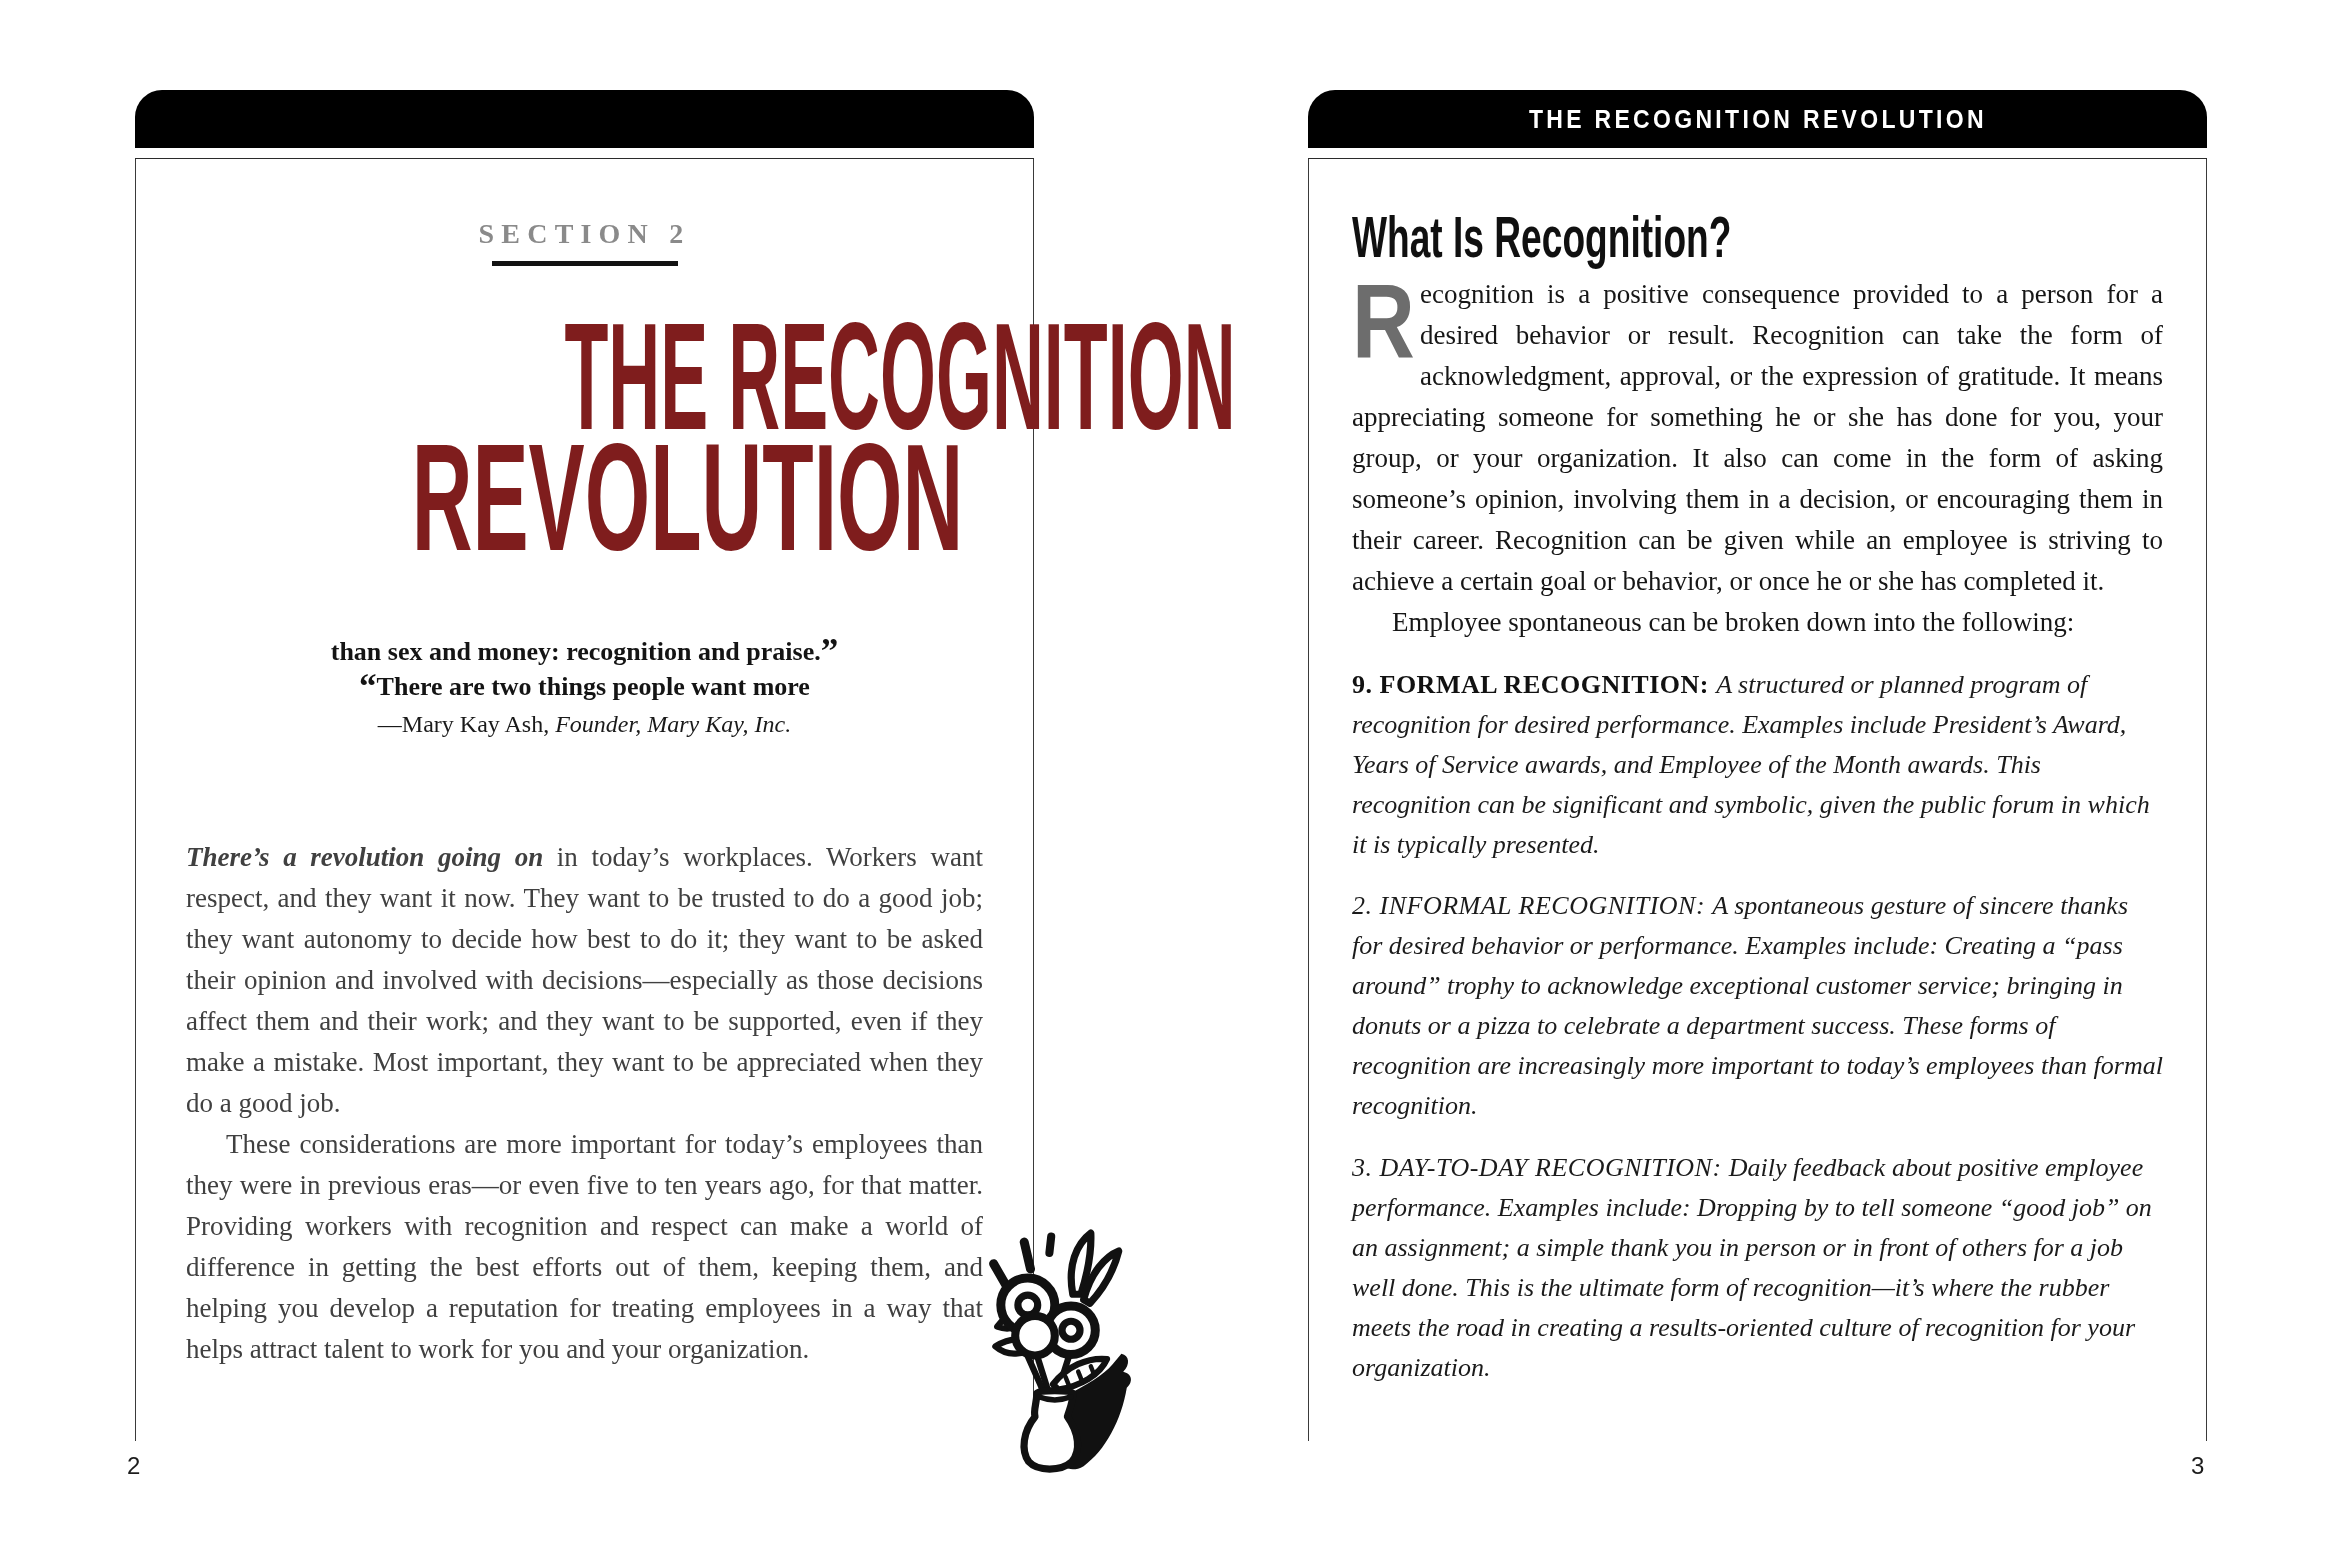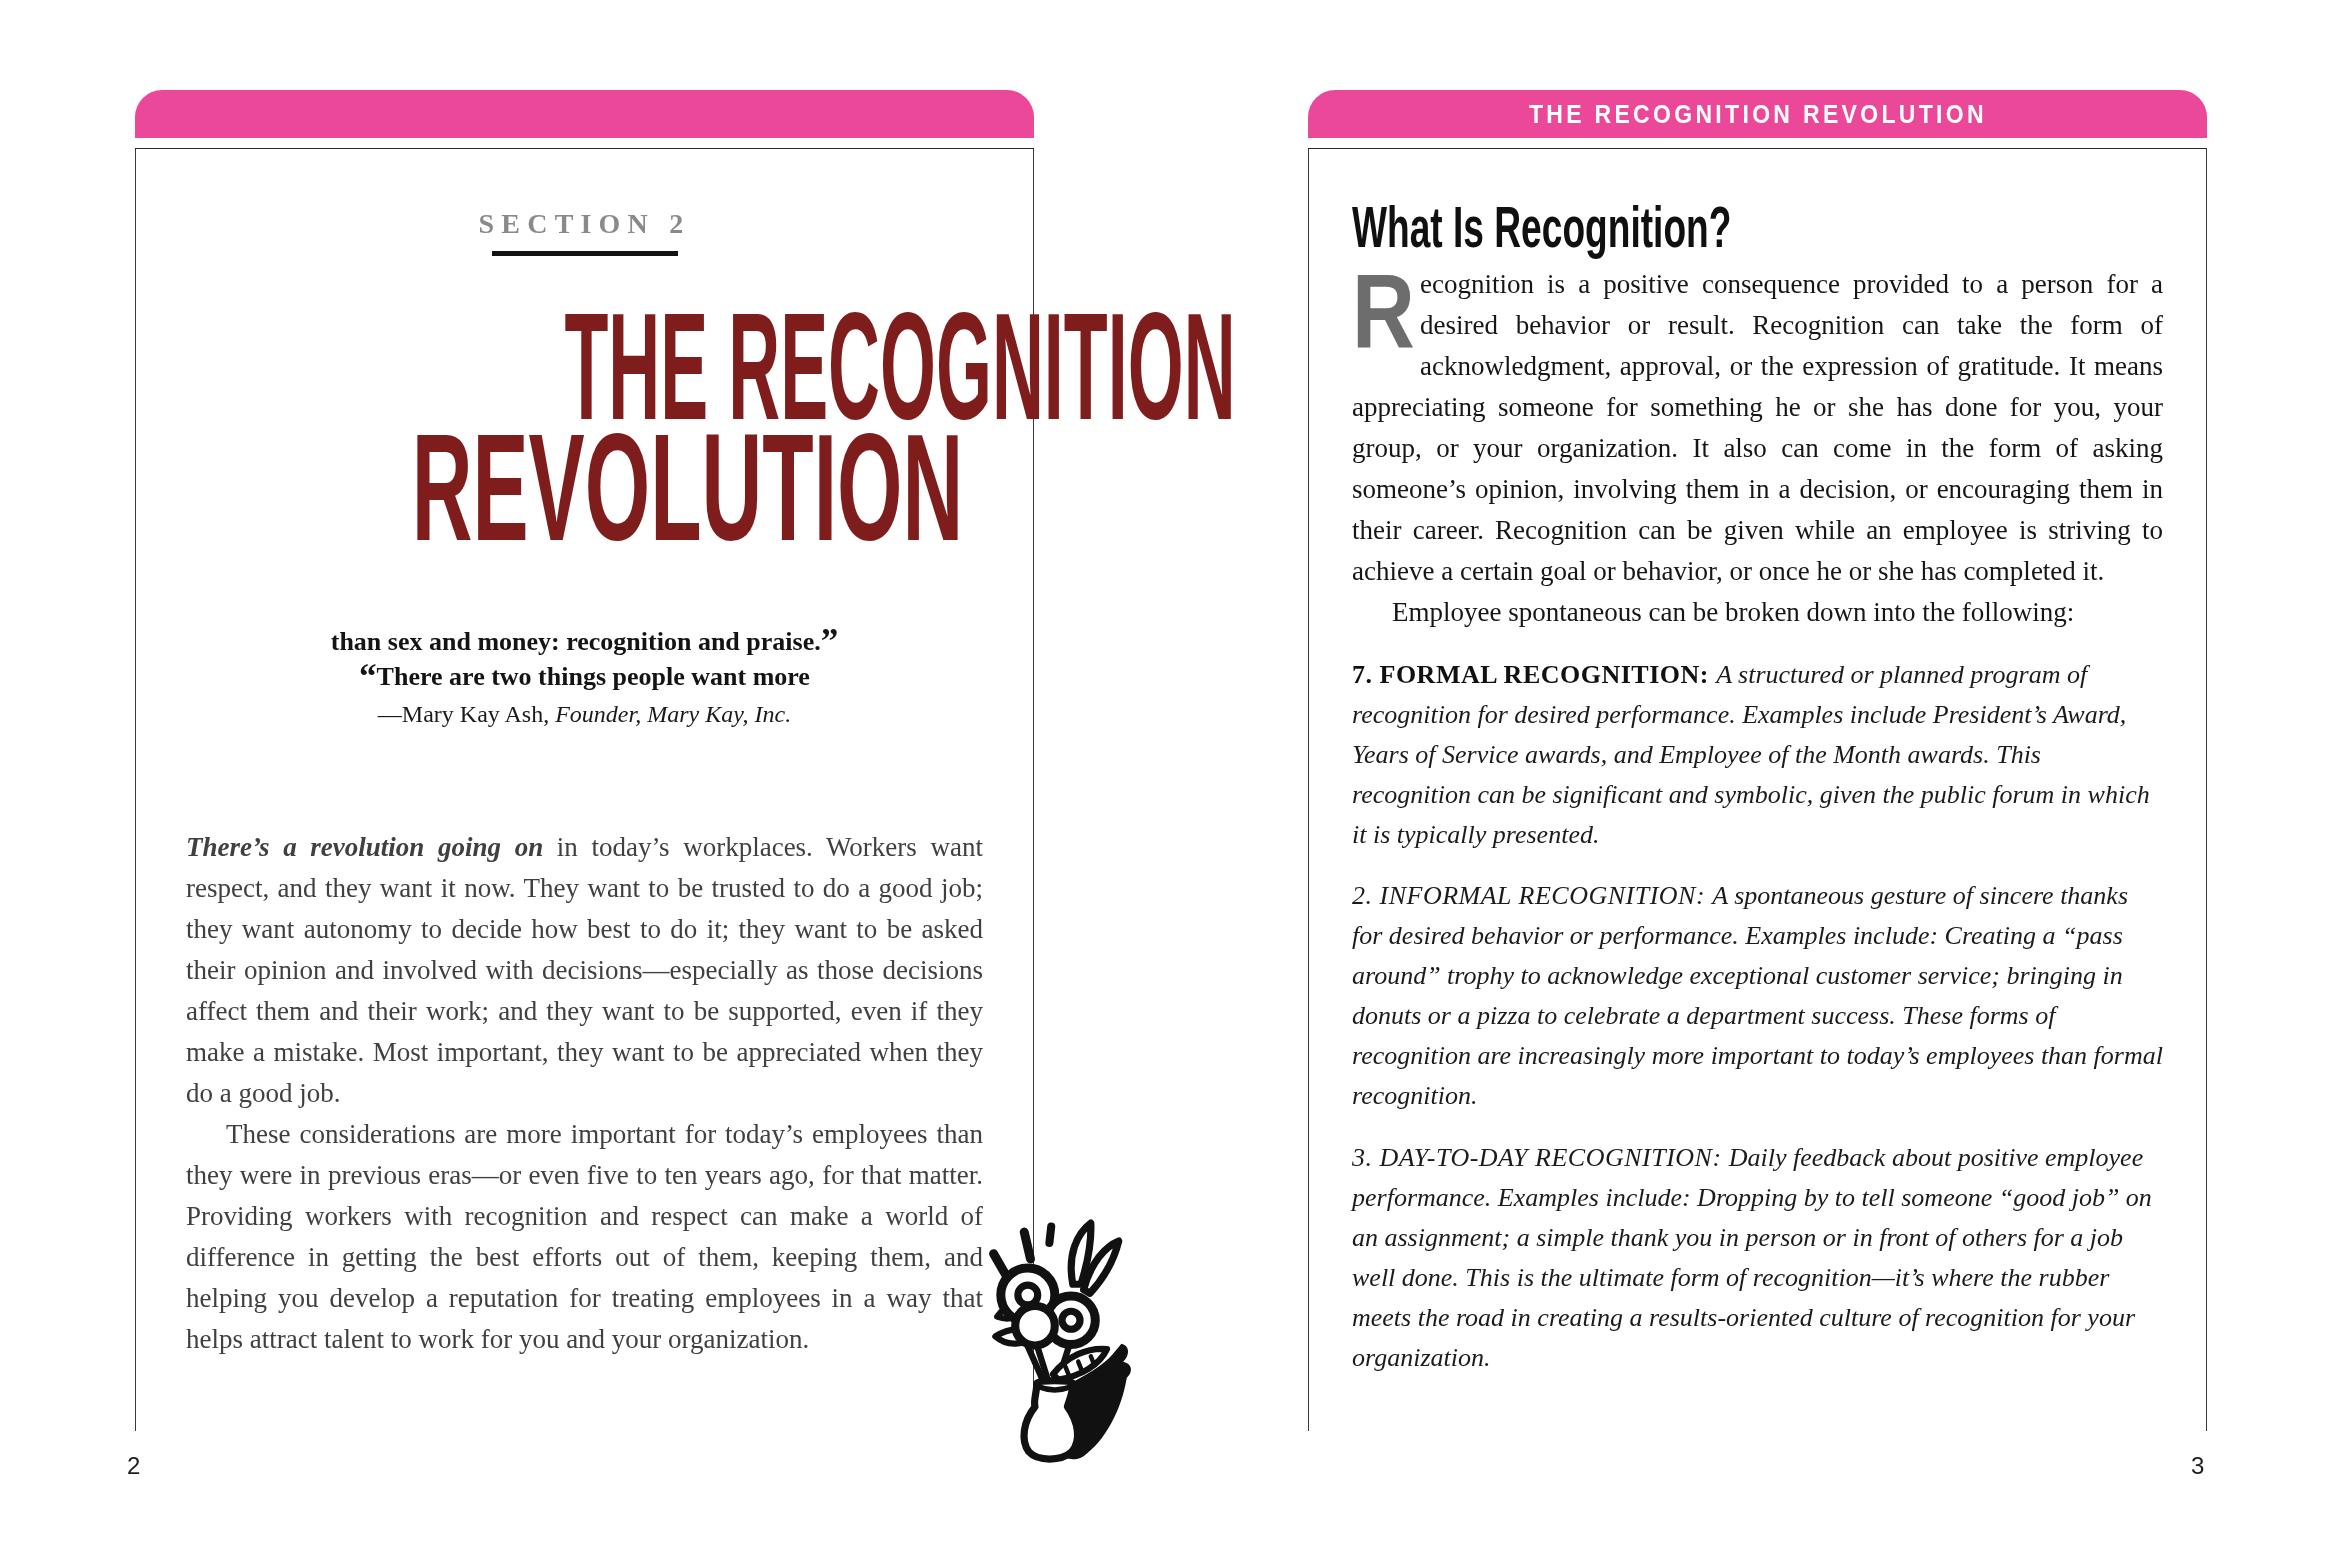--- a/index.html
+++ b/index.html
@@ -7,21 +7,21 @@
   .spread {
     position:relative; width:2342px; height:1561px;
     background:#ffffff; overflow:hidden;
     font-family:"Liberation Serif","DejaVu Serif",serif;
     color:#161616;
   }
   .page-card { position:absolute; top:90px; width:899px; }
   .page-card.left  { left:135px; }
   .page-card.right { left:1308px; }
   .topbar {
-    height:48px; background:#ec4899;
+    height:58px; background:#000000;
     border-radius:27px 27px 0 0;
     display:flex; align-items:center; justify-content:center;
   }
   .topbar-text {
     color:#ffffff;
     font-family:"Liberation Sans","DejaVu Sans",sans-serif;
     font-weight:bold; font-size:25px; letter-spacing:3.6px;
     display:inline-block; transform:scaleX(0.92); transform-origin:center;
     white-space:nowrap;
   }
@@ -175,21 +175,21 @@
         <span class="rp-heading">What Is Recognition?</span>
       </div>
 
       <p class="rp-para1">
         <span class="dropcap">R</span><span>ecognition is a positive consequence provided to a person for a desired behavior or result. Recognition can take the form of acknowledgment, approval, or the expression of gratitude. It means appreciating someone for something he or she has done for you, your group, or your organization. It also can come in the form of asking someone’s opinion, involving them in a decision, or encouraging them in their career. Recognition can be given while an employee is striving to achieve a certain goal or behavior, or once he or she has completed it.</span>
       </p>
 
       <p class="rp-para2">Employee spontaneous can be broken down into the following:</p>
 
       <div class="item">
-        <span class="item-label bold">7. FORMAL RECOGNITION:</span><span>A structured or planned program of recognition for desired performance. Examples include President’s Award, Years of Service awards, and Employee of the Month awards. This recognition can be significant and symbolic, given the public forum in which it is typically presented.</span>
+        <span class="item-label bold">9. FORMAL RECOGNITION:</span><span>A structured or planned program of recognition for desired performance. Examples include President’s Award, Years of Service awards, and Employee of the Month awards. This recognition can be significant and symbolic, given the public forum in which it is typically presented.</span>
       </div>
 
       <div class="item">
         <span class="item-label ital">2. INFORMAL RECOGNITION:</span><span>A spontaneous gesture of sincere thanks for desired behavior or performance. Examples include: Creating a “pass around” trophy to acknowledge exceptional customer service; bringing in donuts or a pizza to celebrate a department success. These forms of recognition are increasingly more important to today’s employees than formal recognition.</span>
       </div>
 
       <div class="item">
         <span class="item-label ital">3. DAY-TO-DAY RECOGNITION:</span><span>Daily feedback about positive employee performance. Examples include: Dropping by to tell someone “good job” on an assignment; a simple thank you in person or in front of others for a job well done. This is the ultimate form of recognition—it’s where the rubber meets the road in creating a results-oriented culture of recognition for your organization.</span>
       </div>
 

